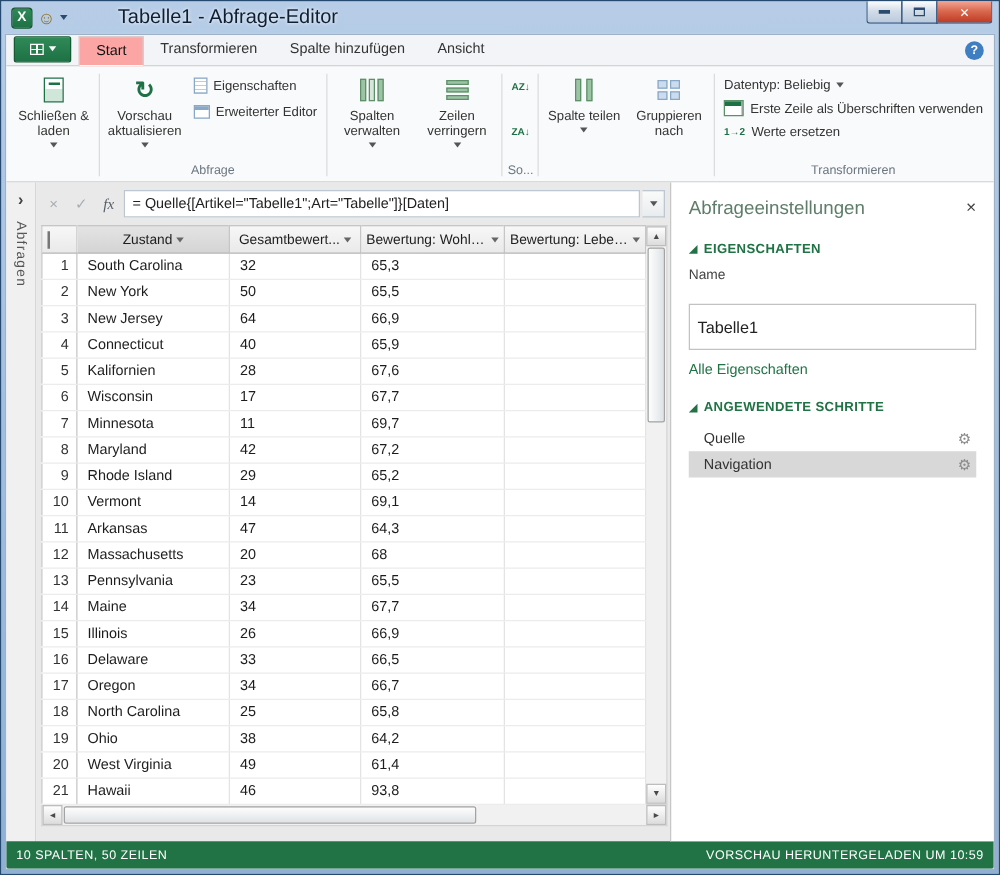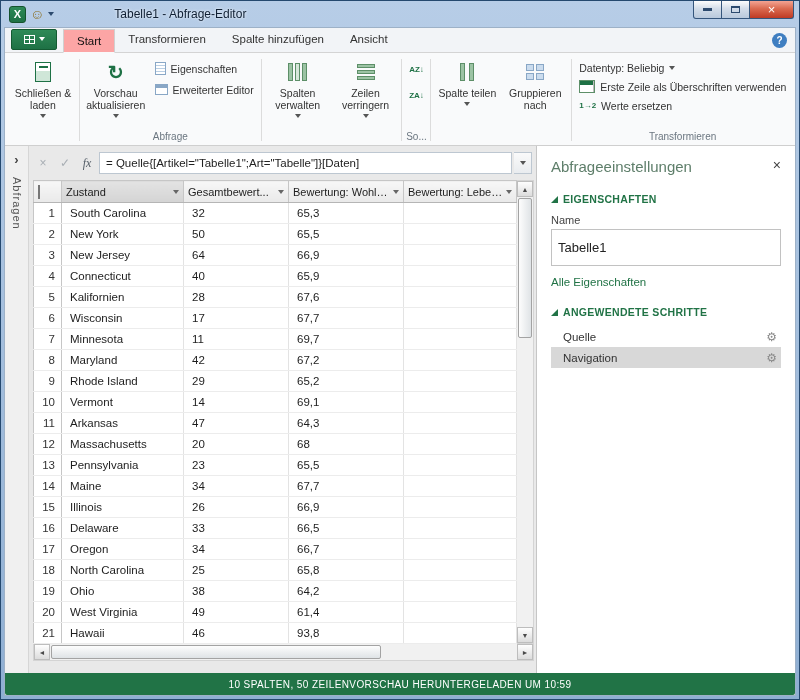--- a/index.html
+++ b/index.html
@@ -8,21 +8,21 @@
 
   
   .window{width:800px;height:700px;display:flex;flex-direction:column;
     background:linear-gradient(#b7cde7,#8fafd3);border:1px solid #25496f;padding:0 3px 3px}
   .titlebar{height:26px;display:flex;align-items:center;position:relative;flex:0 0 26px}
   .qat{display:flex;align-items:center;gap:4px;padding-left:5px}
   .excel-icon{width:17px;height:17px;background:linear-gradient(#2d8a57,#1e7145);border:1px solid #14532d;border-radius:3px;
     color:#fff;font-weight:bold;font-size:11px;display:flex;align-items:center;justify-content:center}
   .smiley{color:#8a6d1d;font-size:14px;line-height:14px}
   .qat-caret{width:0;height:0;border-left:3px solid transparent;border-right:3px solid transparent;border-top:4px solid #2c4a6e}
-  .title-text{margin-left:60px;font-size:12px;color:#0f1f33;text-shadow:0 0 3px #fff}
+  .title-text{margin-left:40px;font-size:16px;color:#0f1f33;text-shadow:0 0 3px #fff}
   .winbtns{position:absolute;right:2px;top:0;display:flex}
   .winbtn{width:29px;height:18px;border:1px solid #35567c;border-top:none;margin-left:-1px;
     background:linear-gradient(#fdfdfd,#d3dde9 45%,#b9c9dc);display:flex;align-items:center;justify-content:center}
   .winbtn.first{border-radius:0 0 0 3px}
   .winbtn.close{width:45px;background:linear-gradient(#f3a493,#da6a50 45%,#bf3a24);color:#fff;font-size:13px;border-radius:0 0 3px 0}
   .dash{width:9px;height:3px;background:#2c4a6e}
   .maxbox{width:9px;height:7px;border:1px solid #2c4a6e;border-top-width:2px}
 
   
   .app{flex:1;display:flex;flex-direction:column;background:#f9fafb;border:1px solid #9db1c7;overflow:hidden;min-height:0}
@@ -46,21 +46,21 @@
   .grp-content{flex:1;display:flex;align-items:flex-start;gap:2px}
   .grp-label{height:15px;text-align:center;font-size:10px;color:#6b7680;line-height:14px;white-space:nowrap}
   .gsep{width:1px;background:#dcdcdc;margin:4px 0}
   .bigbtn{width:66px;display:flex;flex-direction:column;align-items:center;padding:4px 1px 0;border-radius:2px}
   .icn{height:26px;display:flex;align-items:center;justify-content:center}
   .blabel{text-align:center;font-size:10.5px;line-height:12px;color:#333;margin-top:2px;white-space:pre-line}
   .tri-down{width:0;height:0;border-left:3px solid transparent;border-right:3px solid transparent;border-top:4px solid #555;display:inline-block}
   .bigbtn .tri-down{margin-top:3px}
   .stack{display:flex;flex-direction:column;gap:2px;padding-top:4px}
   .smallbtn{display:flex;align-items:center;gap:5px;height:19px;padding:0 4px;font-size:10.5px;color:#333;white-space:nowrap}
-  .sortcol{display:flex;flex-direction:column;gap:9px;padding-top:6px}
+  .sortcol{display:flex;flex-direction:column;gap:19px;padding-top:6px}
   .sortbtn{width:22px;height:17px;border:1px solid transparent;display:flex;align-items:center;justify-content:center;
     font-size:8px;font-weight:bold;color:#1e7145;letter-spacing:0}
 
   
   .i-closeload{width:16px;height:20px;border:1px solid #1e7145;background:linear-gradient(#fff 45%,#cfe6d8 45%);position:relative}
   .i-closeload::after{content:"";position:absolute;left:3px;top:3px;width:9px;height:2px;background:#1e7145}
   .i-refresh{color:#1e7145;font-size:19px;font-weight:bold;line-height:19px}
   .i-props{width:11px;height:13px;border:1px solid #89a7c6;background:repeating-linear-gradient(#fff 0 2px,#b9cee3 2px 3px)}
   .i-adv{width:13px;height:11px;border:1px solid #89a7c6;background:linear-gradient(#89a7c6 0 3px,#fff 3px)}
   .i-cols{display:flex;gap:2px}
@@ -88,21 +88,21 @@
   .fbtn{width:20px;height:20px;display:flex;align-items:center;justify-content:center;color:#a8aeb4;font-size:12px}
   .fx{font-style:italic;font-family:"Liberation Serif",serif;font-weight:normal;color:#57606a;font-size:12px}
   .finput{flex:1;height:22px;background:#fff;border:1px solid #bdc7d1;padding:0 6px;font-size:11.5px;color:#222;font-family:"Liberation Sans",sans-serif}
   .fdrop{width:18px;height:22px;border:1px solid #bdc7d1;border-left:none;background:linear-gradient(#fafafa,#e9ecef);display:flex;align-items:center;justify-content:center}
 
   .grid-top{display:flex;width:501px}
   table{border-collapse:collapse;table-layout:fixed;width:484px;background:#fff;border:1px solid #c6c6c6}
   th{height:22px;background:linear-gradient(#f7f7f7,#e9e9e9);border-right:1px solid #c6c6c6;border-bottom:1px solid #b5b5b5;
     font-weight:normal;font-size:11px;color:#1d1d1d;text-align:left;padding:0 4px;overflow:hidden;white-space:nowrap}
   th.sel{background:linear-gradient(#e3e3e3,#d4d4d4)}
-  th .hdr{display:flex;align-items:center;justify-content:space-between;gap:3px}
+  th .hdr{display:flex;align-items:center;justify-content:center;gap:3px}
   th .hdr span:first-child{overflow:hidden;text-overflow:ellipsis}
   .hdr-tri{border-top-color:#666;flex:0 0 auto}
   .i-corner{width:14px;height:11px;border:1px solid #777;margin:0 auto;background:
     repeating-linear-gradient(0deg,#fff 0 2px,#a5a5a5 2px 3px),
     repeating-linear-gradient(90deg,#fff 0 3px,#a5a5a5 3px 4px)}
   td{height:21px;border-right:1px solid #e3e3e3;border-bottom:1px solid #ececec;padding:0 8px;font-size:11.5px;
     white-space:nowrap;overflow:hidden;color:#1d1d1d}
   td.rownum{color:#333;text-align:right;padding:0 6px;border-right:1px solid #c6c6c6}
   td.c1,td.c2{}
 
@@ -117,30 +117,30 @@
     background:linear-gradient(#fefefe,#dcdcdc);border:1px solid #bdbdbd;color:#4a4a4a;font-size:7px}
   .hthumb{width:330px;margin:1px;background:linear-gradient(#fdfdfd,#dfe3e6);border:1px solid #a3a3a3;border-radius:2px}
   .htrack{flex:1}
 
   
   .settings{width:259px;flex:0 0 259px;background:#fff;border-left:1px solid #c6c6c6;padding:12px 14px;position:relative;overflow:hidden}
   .sp-title{font-size:15px;color:#5e7e6a;font-weight:normal}
   .sp-close{position:absolute;top:12px;right:14px;color:#444;font-size:14px;line-height:14px}
   .sec-hdr{display:flex;align-items:flex-end;gap:5px;color:#217346;font-weight:bold;font-size:10.5px;letter-spacing:.3px;margin-top:18px}
   .tri-corner{width:0;height:0;border-left:7px solid transparent;border-bottom:7px solid #217346;margin-bottom:2px}
-  .name-label{color:#444;margin:9px 0 3px}
+  .name-label{color:#444;margin:9px 0 17px}
   .name-input{width:100%;height:37px;border:1px solid #c2c2c2;padding:2px 6px;font-size:13px;color:#222;font-family:"Liberation Sans",sans-serif}
   .link{color:#217346;margin-top:10px;display:inline-block;font-size:11.5px}
   .steps{margin-top:8px}
   .step{height:21px;display:flex;align-items:center;padding:0 4px 0 12px;font-size:11.5px;color:#333}
   .step.sel{background:#d8d8d8}
   .gear{margin-left:auto;color:#8a8a8a;font-size:12px}
 
   
-  .statusbar{height:22px;flex:0 0 22px;background:#217346;color:#fff;display:flex;align-items:center;justify-content:center;
+  .statusbar{height:22px;flex:0 0 22px;background:#217346;color:#fff;display:flex;align-items:center;justify-content:space-between;
     padding:0 8px;font-size:10px;letter-spacing:.4px;border-radius:0 0 2px 2px}
 </style>
 </head>
 <body>
 
 <div class="window">
 
   <div class="titlebar">
     <div class="qat">
       <span class="excel-icon">X</span>

